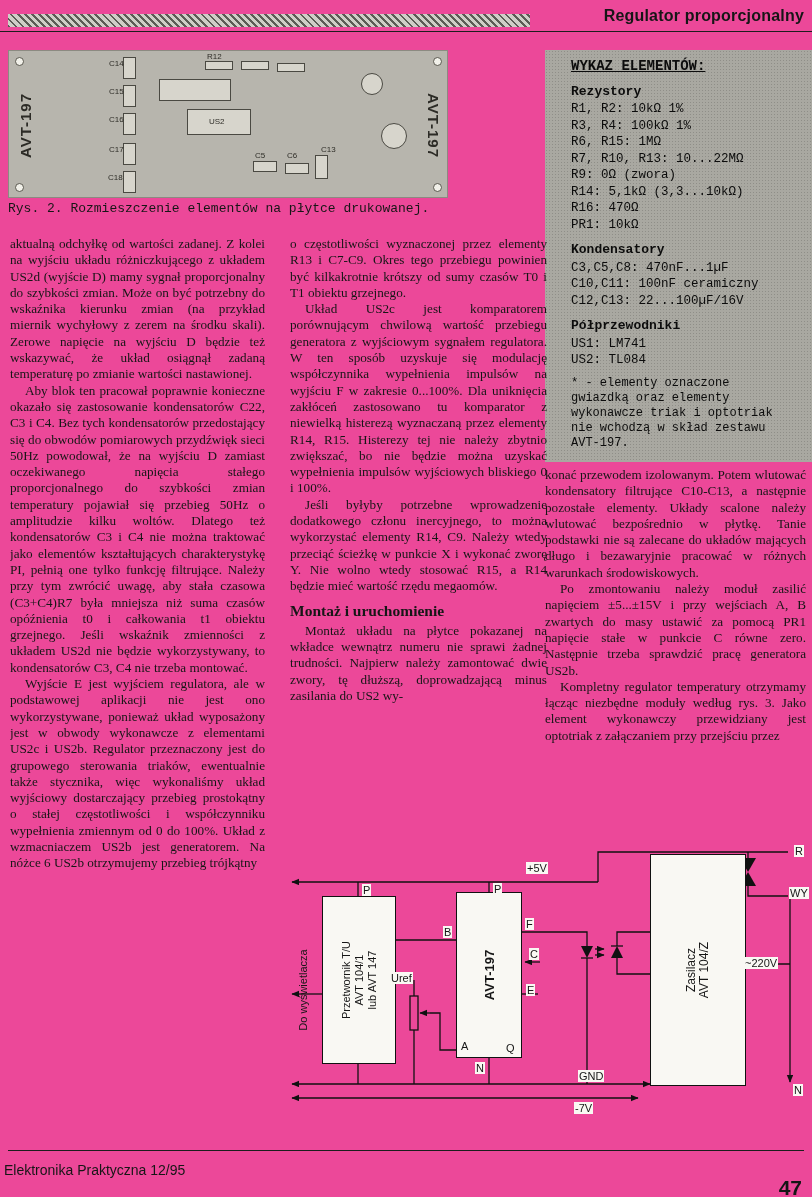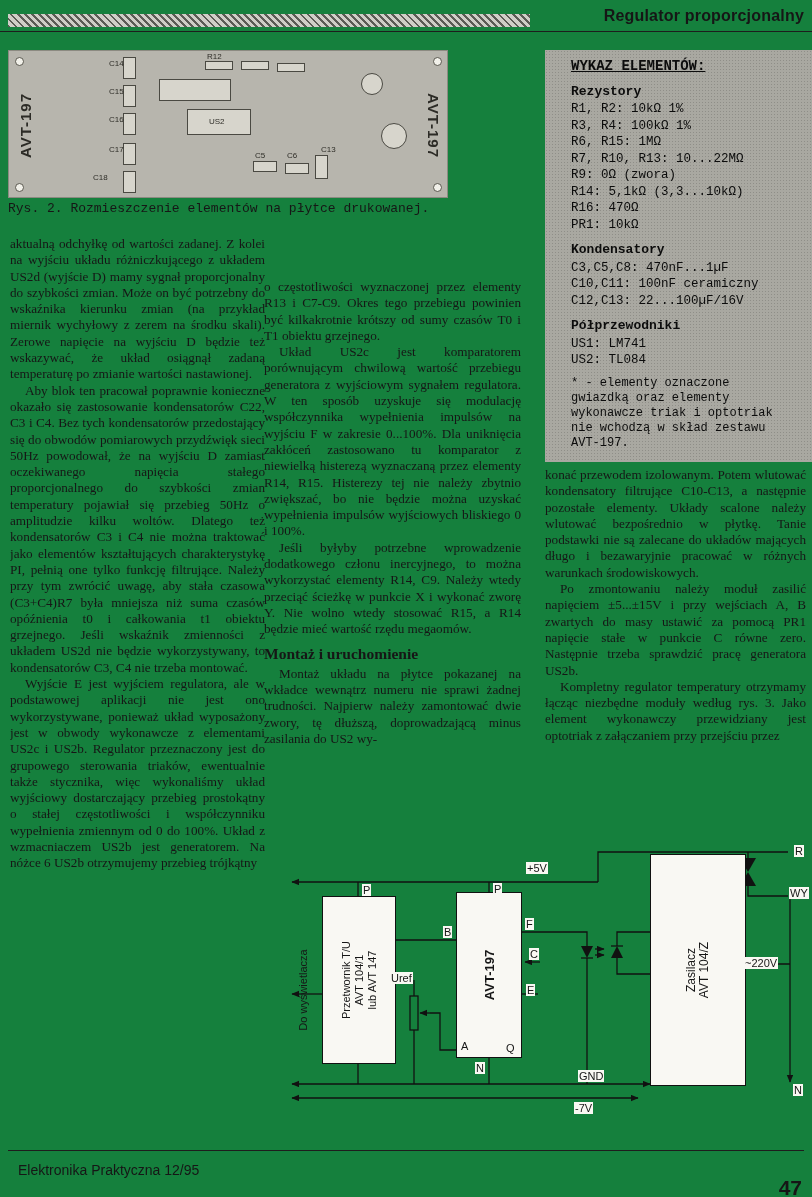--- a/index.html
+++ b/index.html
@@ -1,17 +1,17 @@
 <!DOCTYPE html>
 <html><head>
 <meta charset="utf-8">
 <style>
   * { margin:0; padding:0; box-sizing:border-box; }
   html,body { background:#777; }
-  .page { position:relative; width:812px; height:1197px; margin:0 auto; background:#15803d;
+  .page { position:relative; width:812px; height:1197px; margin:0 auto; background:#ec4899;
           color:#161616; font-family:"Liberation Serif", serif; overflow:hidden; }
 
   
   .hatch { position:absolute; left:8px; top:14px; width:522px; height:13px;
            background:repeating-linear-gradient(45deg,#5b5b55 0 2px,#cfcec7 2px 5px); }
   .htitle { position:absolute; right:8px; top:7px; font-family:"Liberation Sans",sans-serif;
             font-weight:bold; font-size:16px; letter-spacing:.2px; }
   .toprule { position:absolute; left:0; right:0; top:31px; border-top:1.5px solid #1d1d1d; }
 
   
@@ -35,21 +35,21 @@
            font-family:Liberation Mono, monospace; font-size:12.5px; line-height:16.5px; }
   .parts h3 { font-size:14px; font-weight:bold; text-decoration:underline; margin-bottom:5px; }
   .parts h4 { font-size:13px; font-weight:bold; margin:9px 0 1px; }
   .parts .note { margin-top:7px; font-size:12px; line-height:15px; }
 
   
   .col { position:absolute; text-align:justify; font-size:13.2px; line-height:16.3px; }
   .col p { text-indent:15px; }
   .col p.noind { text-indent:0; }
   .col1 { left:10px;  top:236px; width:255px; height:902px; overflow:hidden; }
-  .col2 { left:264px; top:236px; width:257px; height:604px; overflow:hidden;margin-top:43px; }
+  .col2 { left:290px; top:236px; width:257px; height:604px; overflow:hidden; }
   .col3 { left:545px; top:467px; width:261px; height:376px; overflow:hidden; }
   h2.mont { font-family:"Liberation Serif",serif; font-size:15.5px; font-weight:bold;
             text-align:left; margin:8px 0 4px; }
 
   
   .fig3 { position:absolute; left:278px; top:844px; width:530px; height:300px;
           font-family:"Liberation Sans",sans-serif; }
   .fig3 svg { position:absolute; left:0; top:0; }
   .dbox { position:absolute; border:1.5px solid #111; background:#f9f8f3; }
   .vtext { position:absolute; left:50%; top:50%; transform:translate(-50%,-50%) rotate(-90deg);
@@ -57,21 +57,21 @@
   #b1 .vtext { width:160px; }
   #b2 .vtext { width:150px; font-weight:bold; font-size:13px; }
   #b3 .vtext { width:220px; font-size:12px; }
   .dlbl { position:absolute; font-size:11px; background:#f9f8f3; padding:0 1px; z-index:2; }
   .rotlbl { position:absolute; left:-30px; top:140px; width:110px; text-align:center;
             transform:rotate(-90deg); font-size:11px; }
   .f3cap { position:absolute; left:4px; top:278px; font-size:13px; }
 
   
   .botrule { position:absolute; left:8px; right:8px; top:1150px; border-top:1.5px solid #1d1d1d; }
-  .footL { position:absolute; left:18px; top:1162px; font-family:"Liberation Sans",sans-serif; font-size:14px; }
+  .footL { position:absolute; left:4px; top:1162px; font-family:"Liberation Sans",sans-serif; font-size:14px; }
   .pageno { position:absolute; right:10px; top:1156px; font-family:"Liberation Sans",sans-serif;
             font-size:21px; font-weight:bold;margin-top:20px; }
 </style>
 </head>
 <body>
 
 <div class="page">
 
   <div class="hatch"></div>
   <div class="htitle">Regulator proporcjonalny</div>
@@ -97,21 +97,21 @@
       <i class="cmp" style="left:276px;top:112px;width:24px;height:11px"></i>
       <i class="cmp" style="left:306px;top:104px;width:13px;height:24px"></i>
       <i class="cmp hole" style="left:6px;top:6px;width:9px;height:9px"></i>
       <i class="cmp hole" style="left:424px;top:6px;width:9px;height:9px"></i>
       <i class="cmp hole" style="left:6px;top:132px;width:9px;height:9px"></i>
       <i class="cmp hole" style="left:424px;top:132px;width:9px;height:9px"></i>
       <em class="ref" style="left:100px;top:8px">C14</em>
       <em class="ref" style="left:100px;top:36px">C15</em>
       <em class="ref" style="left:100px;top:64px">C16</em>
       <em class="ref" style="left:100px;top:94px">C17</em>
-      <em class="ref" style="left:84px;top:122px">C18</em>
+      <em class="ref" style="left:99px;top:122px">C18</em>
       <em class="ref" style="left:198px;top:1px">R12</em>
       <em class="ref" style="left:200px;top:66px">US2</em>
       <em class="ref" style="left:246px;top:100px">C5</em>
       <em class="ref" style="left:278px;top:100px">C6</em>
       <em class="ref" style="left:312px;top:94px">C13</em>
     </div>
     <figcaption class="fcap">Rys. 2. Rozmieszczenie elementów na płytce drukowanej.</figcaption>
   </figure>
 
   <aside class="parts">

